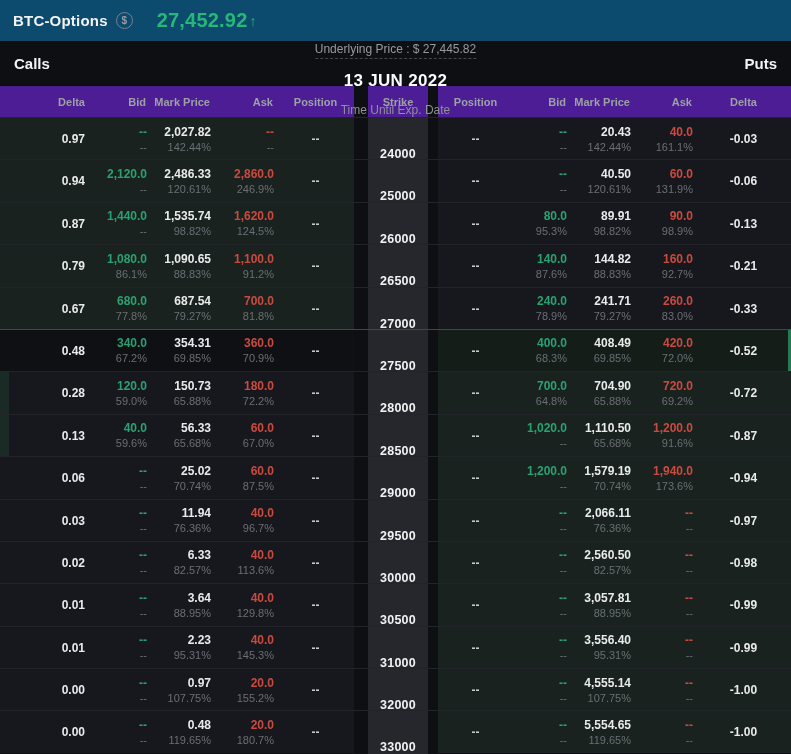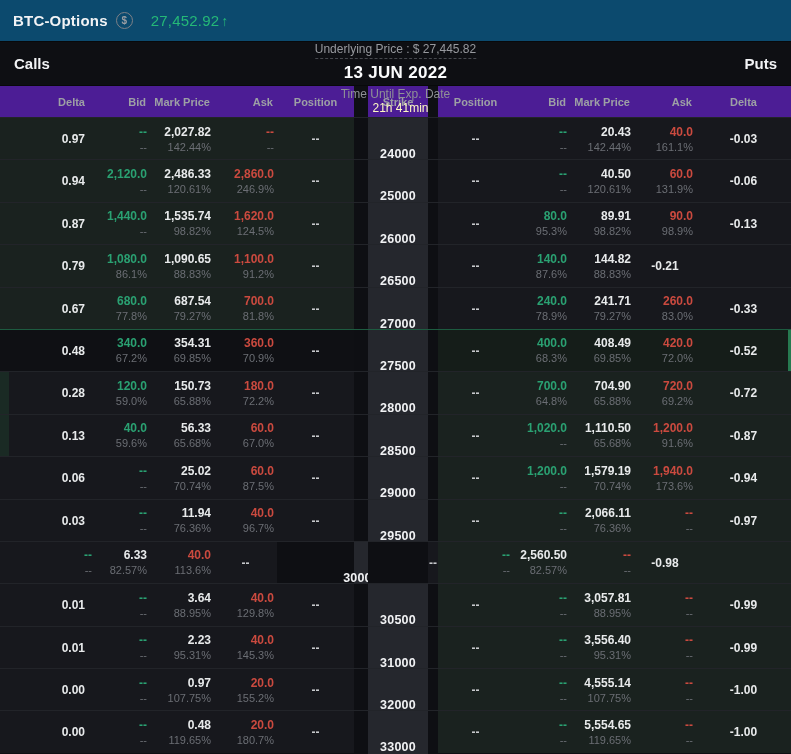--- a/index.html
+++ b/index.html
@@ -8,29 +8,29 @@
     --strikebg:#25272d; --sub:#6b6e74; --white:#e8eaeb; --hdrtxt:#9da0a5;
   }
   *{box-sizing:border-box;margin:0;padding:0;}
   html,body{width:791px;height:754px;overflow:hidden;background:var(--pagebg);
     font-family:"Liberation Sans","DejaVu Sans",sans-serif;-webkit-font-smoothing:antialiased;}
   .topbar{height:42px;background:#0c4a6e;display:flex;align-items:center;
     padding:0 14px 0 13px;border-bottom:1px solid #08090b;}
   .topbar .title{color:#f2f3f5;font-size:15px;font-weight:700;letter-spacing:.2px;}
   .coin{width:17px;height:17px;border:1.5px solid #7e8187;border-radius:50%;margin-left:8px;
     color:#9a9da2;font-size:10px;font-weight:700;display:flex;align-items:center;justify-content:center;}
-  .price{color:var(--green);font-size:15px;font-weight:400;margin-left:18px;letter-spacing:.2px;}
+  .price{color:var(--green);font-size:20px;font-weight:700;margin-left:24px;letter-spacing:.2px;}
   .arrow{color:var(--green);font-size:14px;font-weight:700;margin-left:2px;}
   .subbar{height:44px;background:var(--pagebg);display:flex;align-items:center;
     justify-content:space-between;padding:0 14px;position:relative;border-bottom:1px solid #08090b;}
   .side-label{color:#f2f3f5;font-size:15px;font-weight:700;}
   .subcenter{position:absolute;left:50%;top:0;height:100%;transform:translateX(-50%);
     display:flex;align-items:center;white-space:nowrap;flex-direction:column;}
   .underlying{color:#97999e;font-size:12px;border-bottom:1px dashed #46484e;padding-bottom:2px;}
-  .expdate{color:#fbfcfd;font-size:17px;font-weight:700;margin:4px 28px;letter-spacing:.3px;}
+  .expdate{color:#fbfcfd;font-size:17px;font-weight:700;margin:12px 28px;letter-spacing:.3px;}
   .exp-label{color:#8f9196;font-size:12px;}
   .exp-value{color:#fef9c3;font-size:12px;margin-left:10px;text-align:center;}
   .grid{display:grid;grid-template-columns:95px 55px 64px 63px 77px 14px 60px 10px 75px 57px 64px 62px 95px;}
   .thead{height:31px;background:#4c1d95;align-items:center;}
   .thead .h{color:var(--hdrtxt);font-size:11px;font-weight:700;text-align:right;padding-right:4px;}
   .thead .h.c{text-align:center;padding-right:0;}
   .thead .h.dl{padding-right:10px;}
   .thead .seam{height:100%;background:var(--pagebg);}
   .tbody{display:block;}
   .trow{height:42.4px;border-top:1px solid #222429;position:relative;background:var(--rowbg);}
@@ -248,20 +248,24 @@
         <span class="p">--</span>
       </div>
       <div class="cell">
         <span class="v g">140.0</span>
         <span class="s">87.6%</span>
       </div>
       <div class="cell">
         <span class="v w">144.82</span>
         <span class="s">88.83%</span>
       </div>
+      <div class="cell">
+        <span class="v r">160.0</span>
+        <span class="s">92.7%</span>
+      </div>
       <div class="cell ctr">
         <span class="v w">-0.21</span>
       </div>
     </div>
     <div class="grid trow citm">
       <div class="cell dl">
         <span class="v w">0.67</span>
       </div>
       <div class="cell">
         <span class="v g">680.0</span>
@@ -511,20 +515,23 @@
       </div>
       <div class="cell">
         <span class="v r">--</span>
         <span class="s">--</span>
       </div>
       <div class="cell ctr">
         <span class="v w">-0.97</span>
       </div>
     </div>
     <div class="grid trow pitm">
+      <div class="cell dl">
+        <span class="v w">0.02</span>
+      </div>
       <div class="cell">
         <span class="v g">--</span>
         <span class="s">--</span>
       </div>
       <div class="cell">
         <span class="v w">6.33</span>
         <span class="s">82.57%</span>
       </div>
       <div class="cell">
         <span class="v r">40.0</span>

